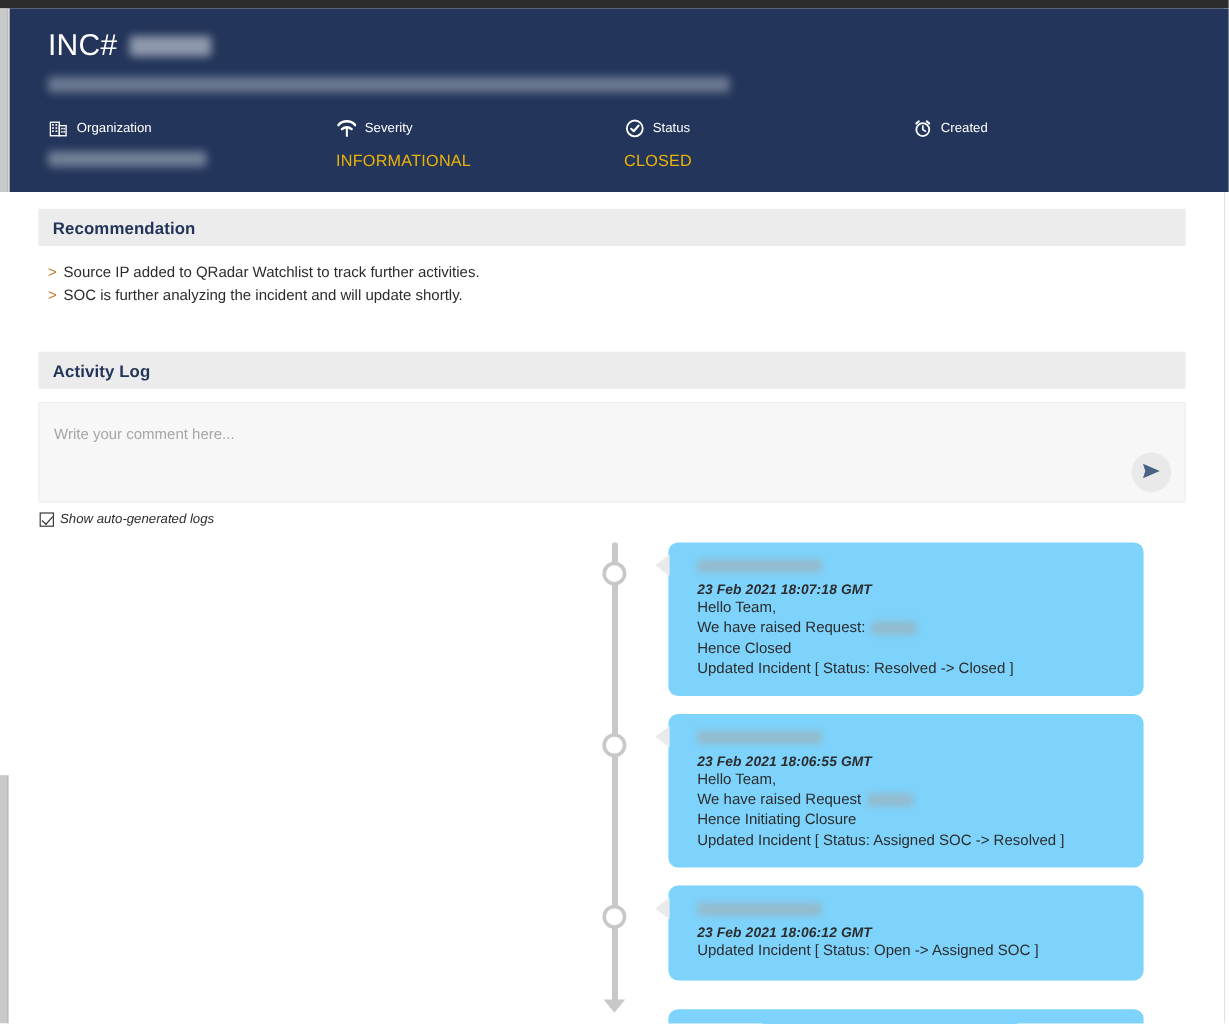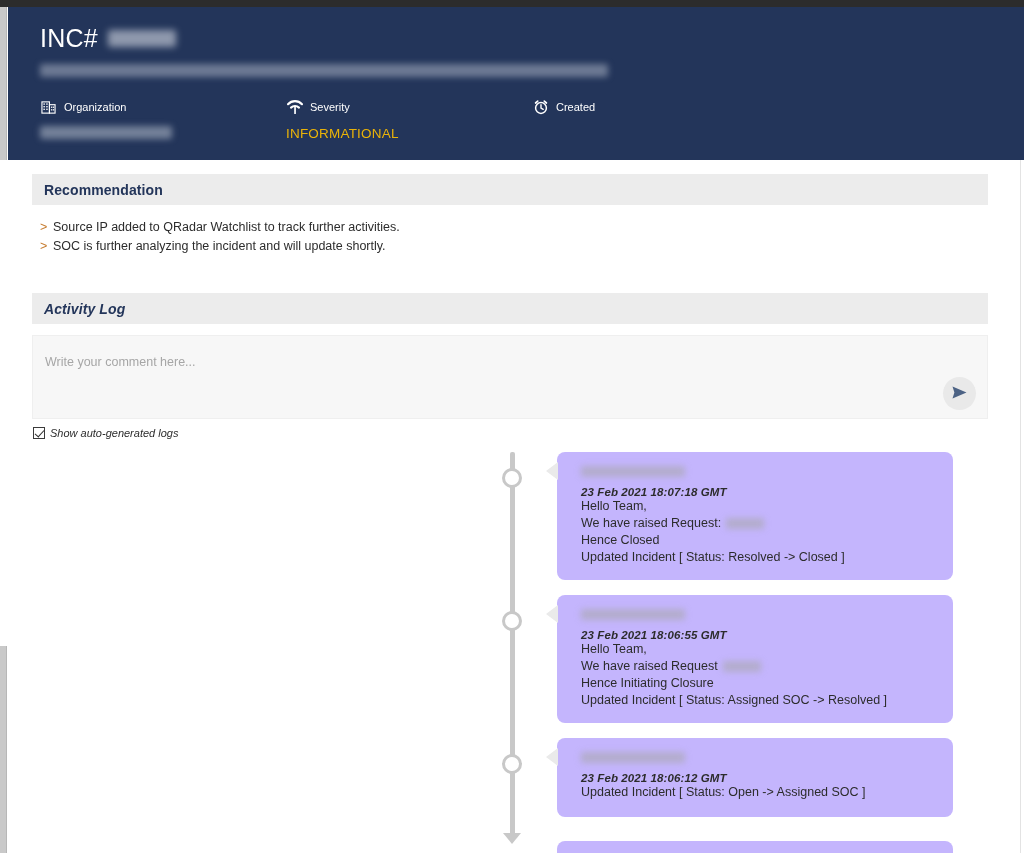--- a/index.html
+++ b/index.html
@@ -254,21 +254,21 @@
     left: 502px;
     width: 20px; height: 20px;
     border-radius: 50%;
     border: 3px solid #c8c8c8;
     background: #ffffff;
   }
   .tl-card {
     position: absolute;
     left: 557px;
     width: 396px;
-    background: #c4b5fd;
+    background: #7dd3fc;
     border-radius: 8px;
     padding: 14px 16px 14px 24px;
   }
   .tl-notch {
     position: absolute;
     left: -11px; top: 10px;
     width: 0; height: 0;
     border-top: 9px solid transparent;
     border-bottom: 9px solid transparent;
     border-right: 12px solid #eaeaea;
@@ -354,20 +354,32 @@
                 <path d="M1 4.2 A9.5 9.5 0 0 1 15 4.2" fill="none" stroke="#fff" stroke-width="2.1" stroke-linecap="round"></path>
                 <path d="M4 7.6 A6 6 0 0 1 12 7.6" fill="none" stroke="#fff" stroke-width="2.1" stroke-linecap="round"></path>
                 <rect x="7.2" y="6" width="1.7" height="8" rx=".5" fill="#fff"></rect>
               </svg>
           </span>
           <span>Severity</span>
         </div>
         <div class="meta-val">INFORMATIONAL</div>
       </div>
 
+      <div class="meta-cell">
+        <div class="meta-head">
+          <span class="meta-ico">
+            <svg width="16" height="16" viewBox="0 0 16 16">
+                <circle cx="8" cy="8" r="6.6" fill="none" stroke="#fff" stroke-width="1.5"></circle>
+                <path d="M5 8.3 L7.1 10.4 L11.2 5.6" fill="none" stroke="#fff" stroke-width="1.7" stroke-linecap="round" stroke-linejoin="round"></path>
+              </svg>
+          </span>
+          <span>Status</span>
+        </div>
+        <div class="meta-val">CLOSED</div>
+      </div>
 
       <div class="meta-cell">
         <div class="meta-head">
           <span class="meta-ico">
             <svg width="16" height="16" viewBox="0 0 16 16">
                 <circle cx="8" cy="9" r="5.4" fill="none" stroke="#fff" stroke-width="1.5"></circle>
                 <path d="M8 5.8 V9 L10.2 10.3" fill="none" stroke="#fff" stroke-width="1.4" stroke-linecap="round"></path>
                 <path d="M2.6 4 L4.7 2.1" stroke="#fff" stroke-width="1.7" stroke-linecap="round"></path>
                 <path d="M13.4 4 L11.3 2.1" stroke="#fff" stroke-width="1.7" stroke-linecap="round"></path>
               </svg>
@@ -388,21 +400,21 @@
       <div class="reco-item">
         <span class="reco-caret">&gt;</span>
         <span>Source IP added to QRadar Watchlist to track further activities.</span>
       </div>
       <div class="reco-item">
         <span class="reco-caret">&gt;</span>
         <span>SOC is further analyzing the incident and will update shortly.</span>
       </div>
     </div>
 
-    <div class="section-bar" style="margin-top:37px;font-style:italic;">
+    <div class="section-bar" style="margin-top:37px;">
       <span class="section-title">Activity Log</span>
     </div>
 
     <div class="comment-wrap">
       <textarea class="comment-input" placeholder="Write your comment here..." style=""></textarea>
       <button class="send-btn">
         <span>
           <svg width="17" height="15" viewBox="0 0 17 15">
               <path d="M1.5 1.5 L15.5 7.5 L1.5 13.5 L3.4 7.5 Z" fill="#4c6284"></path>
             </svg>

